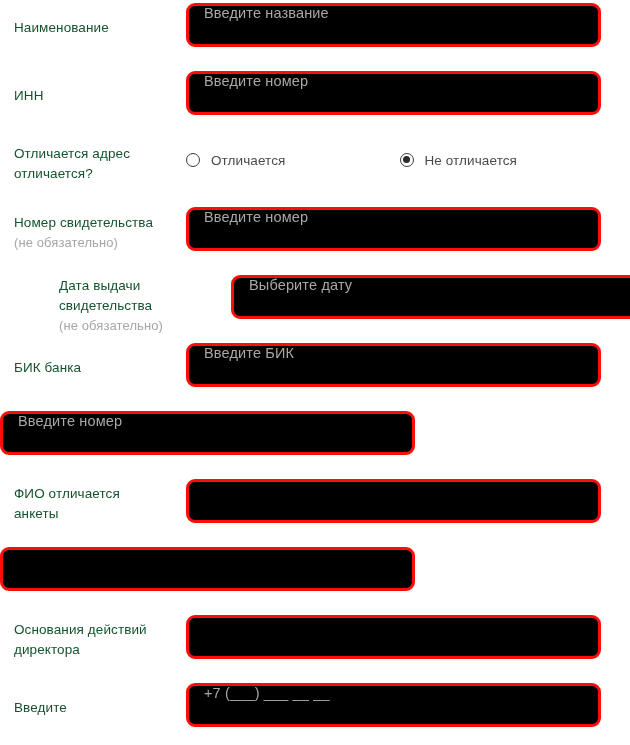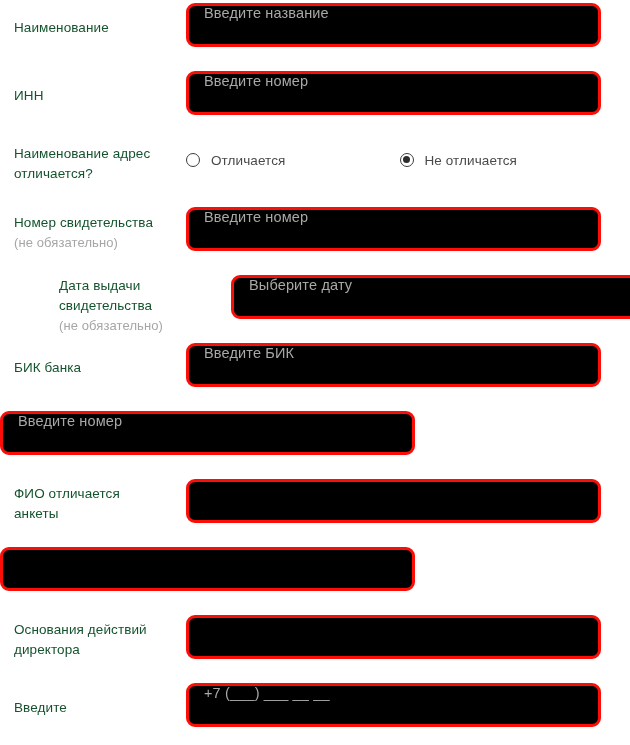--- a/index.html
+++ b/index.html
@@ -160,21 +160,21 @@
     </div>
     <div class="field-col">
       <div class="text-field">
         <span class="placeholder">Введите номер</span>
       </div>
     </div>
   </div>
 
   <div class="form-row row-2">
     <div class="label-col">
-      <span class="label-main">Наименование адрес</span>
+      <span class="label-main">Отличается адрес</span>
       <span class="label-main">отличается?</span>
     </div>
     <div class="field-col">
       <div class="radio-group">
         <div class="radio-option">
           <span class="radio-dot"></span>
           <span class="radio-label">Отличается</span>
         </div>
         <div class="radio-option second">
           <span class="radio-dot checked"></span>

